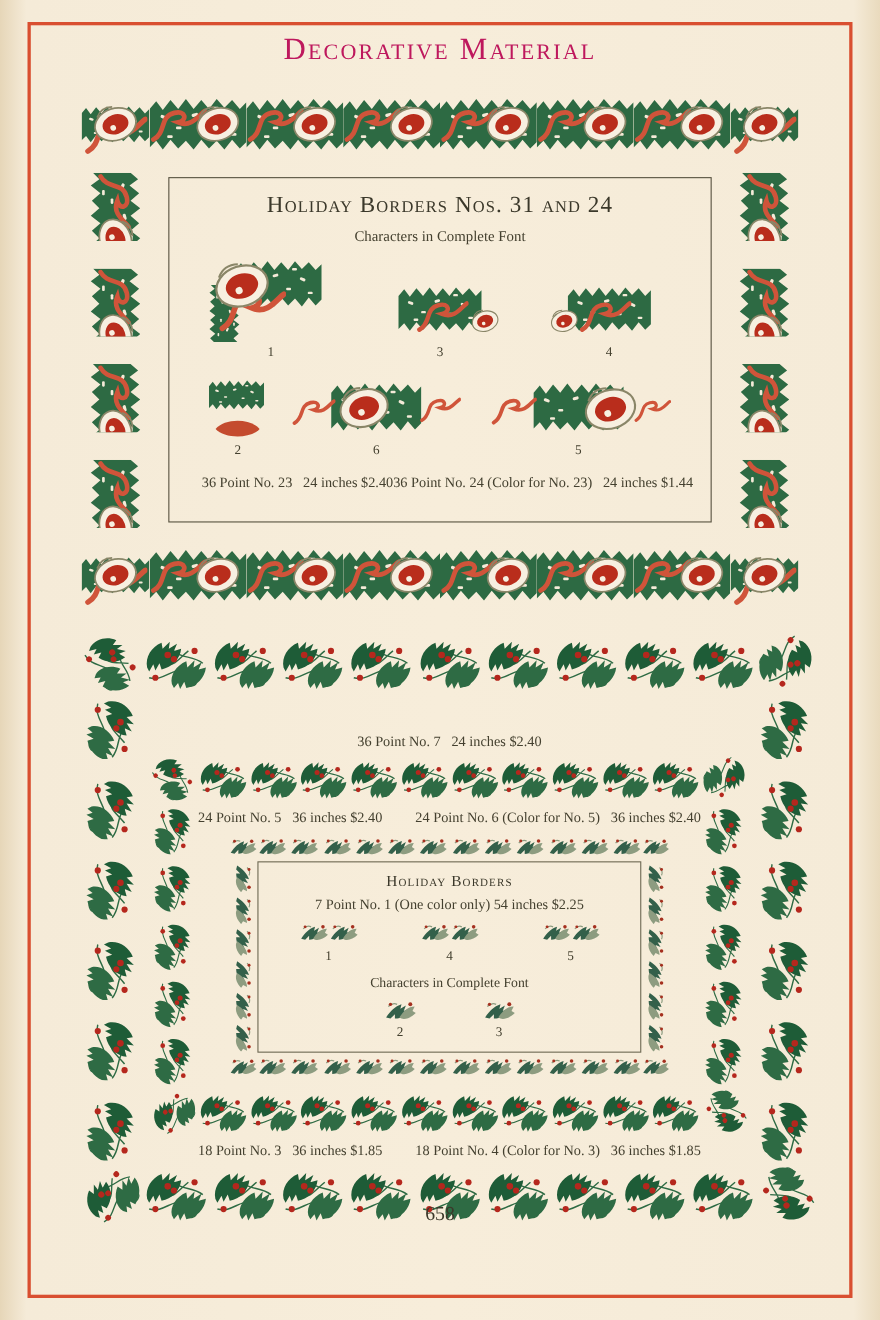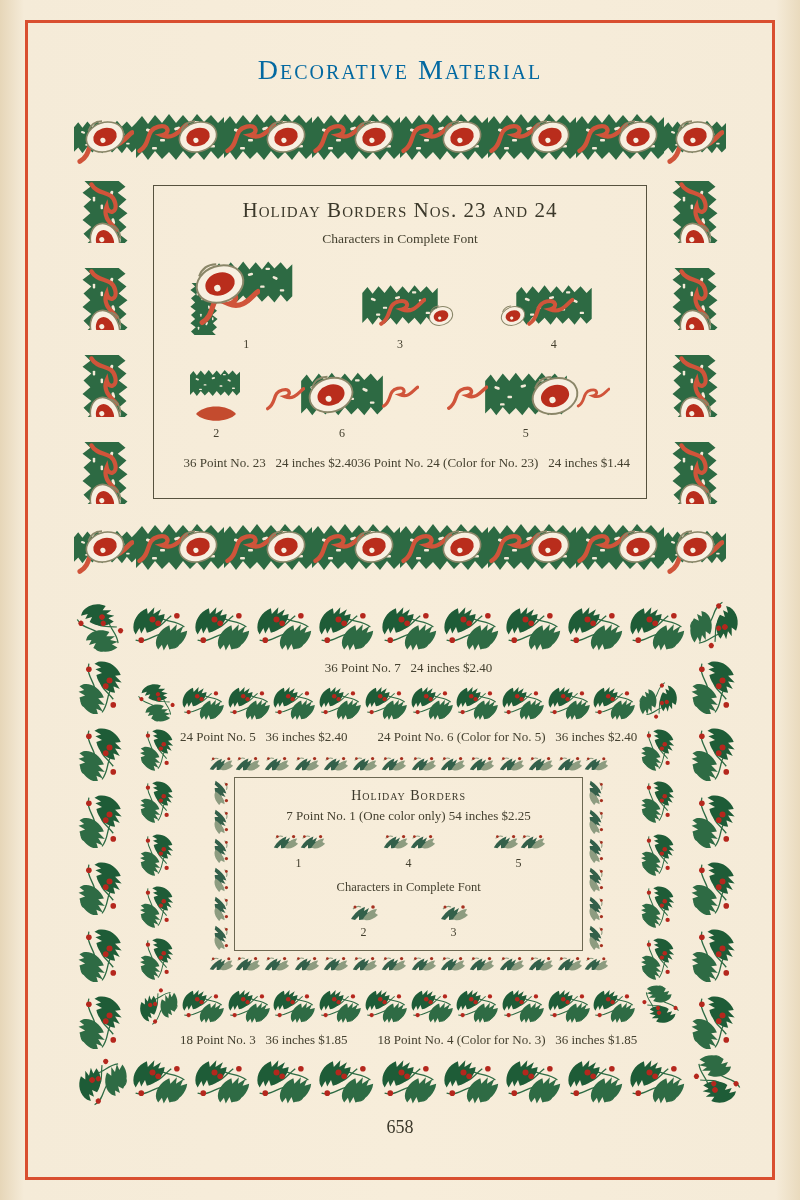--- a/index.html
+++ b/index.html
@@ -3,21 +3,21 @@
 <meta charset="utf-8">
 <style>
   html,body{margin:0;padding:0;}
   body{
     width:800px;height:1200px;position:relative;overflow:hidden;
     background:linear-gradient(90deg,#e6d6b8 0%,#f5ebd8 3%,#f7edda 50%,#f5ebd8 97%,#e9dabd 100%);
     font-family:"Liberation Serif","DejaVu Serif",serif;color:#44402f;
   }
   .red-frame{position:absolute;left:25px;right:25px;top:20px;bottom:20px;border:3px solid #d94f30;}
   .content{position:absolute;left:38px;right:38px;top:30px;bottom:26px;display:flex;flex-direction:column;align-items:center;}
-  .page-title{margin-top:24px;font-variant:small-caps;font-size:28px;letter-spacing:2px;color:#0369a1;}
+  .page-title{font-variant:small-caps;font-size:28px;letter-spacing:2px;color:#be185d;}
   
   .frame{display:grid;}
   .band-h{display:flex;justify-content:space-between;align-items:center;overflow:hidden;}
   .band-v{display:flex;flex-direction:column;justify-content:space-between;align-items:center;overflow:hidden;}
   .vcell{display:flex;align-items:center;justify-content:center;flex:0 0 auto;}
   .vcell svg{transform:rotate(90deg);display:block;}
   .corner{display:flex;align-items:center;justify-content:center;overflow:hidden;}
   svg{display:block;}
   
   .bell-section{width:652px;height:472px;margin-top:20px;grid-template-columns:62px 1fr 62px;grid-template-rows:62px 1fr 62px;}
@@ -26,21 +26,21 @@
   .panel-heading{font-variant:small-caps;font-size:21px;letter-spacing:1px;color:#3b382a;margin-top:4px;}
   .panel-subheading{font-size:13.5px;margin-top:8px;color:#44402f;}
   .spec-row{display:flex;justify-content:space-between;align-items:flex-end;width:92%;margin-top:10px;}
   .spec{display:flex;flex-direction:column;align-items:center;}
   .spec-num{font-size:12px;margin-top:2px;color:#44402f;}
   .description{font-size:13px;line-height:1.45;text-align:center;max-width:470px;margin-top:10px;}
   .price-row{display:flex;justify-content:space-between;width:95%;margin-top:14px;font-size:13px;}
   .lbl{white-space:pre;}
   
   .lower-section{width:652px;height:508px;margin-top:21px;grid-template-columns:56px 1fr 56px;grid-template-rows:56px 1fr 56px;}
-  .h36-center{display:flex;flex-direction:column;}
+  .h36-center{display:flex;flex-direction:column;margin-top:30px;}
   .label-row{display:flex;justify-content:center;gap:30px;font-size:13px;align-items:center;height:25px;flex:0 0 auto;}
   .holly24-frame{flex:1;margin:0 6px;grid-template-columns:44px 1fr 44px;grid-template-rows:44px 1fr 44px;}
   .h24-center{display:flex;flex-direction:column;}
   .small-frame{flex:1;margin:2px 28px 6px;grid-template-columns:26px 1fr 26px;grid-template-rows:26px 1fr 26px;}
   .small-center{border:1px solid #6d6852;display:flex;flex-direction:column;align-items:center;justify-content:space-evenly;padding:2px 10px;}
   .inner-heading{font-variant:small-caps;font-size:14px;letter-spacing:1px;color:#3b382a;}
   .inner-price{font-size:13px;margin-top:-4px;}
   .inner-spec-row{display:flex;justify-content:center;gap:56px;align-items:flex-end;}
   .inner-note{font-size:12.5px;}
   .page-number{margin-top:10px;font-size:18px;color:#3b382a;}
@@ -160,21 +160,21 @@
         </div>
         <div class="vcell" style="width:62px;height:87px">
           <svg width="86" height="56">
             <use href="#sym-bellmotif" width="86" height="56"></use>
           </svg>
         </div>
       </div>
 
     <div class="bell-center">
       <div class="inner-box">
-        <div class="panel-heading">Holiday Borders Nos. 23 and 24</div>
+        <div class="panel-heading">Holiday Borders Nos. 31 and 24</div>
         <div class="panel-subheading">Characters in Complete Font</div>
 
         <div class="spec-row">
           <div class="spec">
             <svg width="112" height="78">
               <use href="#sym-garland" x="14" y="0" width="98" height="50"></use>
               <g transform="translate(36,26) rotate(90)">
                   <use href="#sym-garland" width="52" height="44"></use>
                 </g>
               <use href="#sym-ribbon" x="8" y="26" width="62" height="46"></use>

